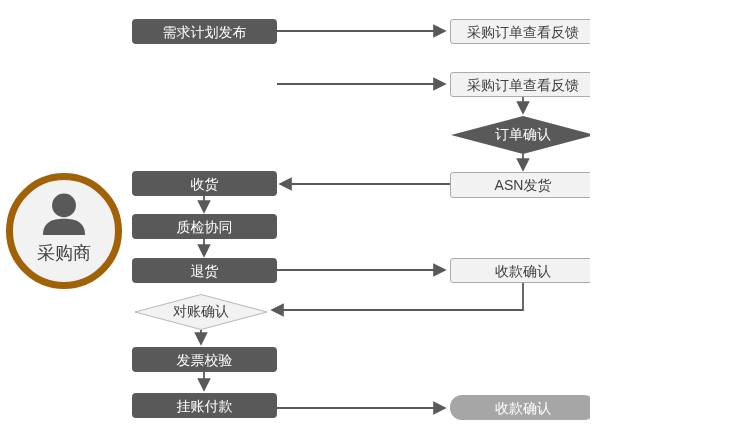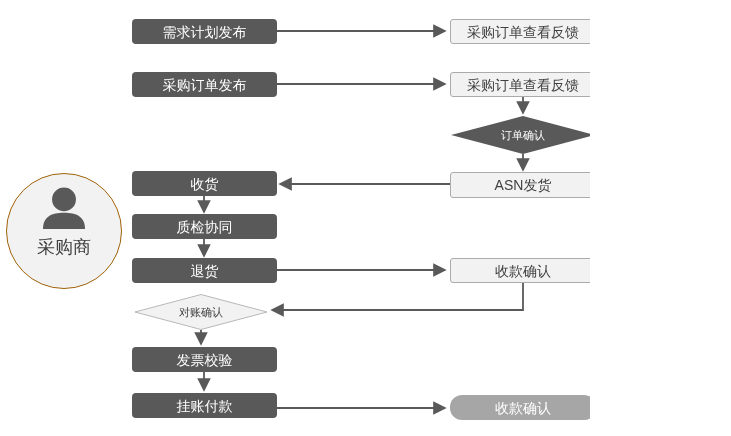--- a/index.html
+++ b/index.html
@@ -35,32 +35,32 @@
     position: absolute;
     z-index: 2;
   }
   .diamond svg { position: absolute; left: 0; top: 0; }
   .diamond-label {
     position: absolute;
     inset: 0;
     display: flex;
     align-items: center;
     justify-content: center;
-    font-size: 11px;
+    font-size: 14px;
     white-space: nowrap;
   }
   .diamond.dark-d  .diamond-label { color: #ffffff; }
   .diamond.light-d .diamond-label { color: #404040; }
   .actor {
     position: absolute;
     width: 116px;
     height: 116px;
     border-radius: 50%;
     background: #f2f2f2;
-    border: 1px solid #a16207;
+    border: 7px solid #a16207;
     box-sizing: border-box;
     display: flex;
     flex-direction: column;
     align-items: center;
     z-index: 2;
   }
   .actor .icon-wrap { margin-top: 11px; height: 44px; display: flex; align-items: flex-end; }
   .actor-label {
     margin-top: 6px;
     font-size: 18px;
@@ -88,23 +88,20 @@
     <path d="M204,239 V255" stroke="#595959" stroke-width="1.8" fill="none" marker-end="url(#arrow)"></path>
     <path d="M277,270 H444" stroke="#595959" stroke-width="1.8" fill="none" marker-end="url(#arrow)"></path>
     <path d="M523,283 V310 H273" stroke="#595959" stroke-width="1.8" fill="none" marker-end="url(#arrow)"></path>
     <path d="M201,330 V343" stroke="#595959" stroke-width="1.8" fill="none" marker-end="url(#arrow)"></path>
     <path d="M204,372 V389" stroke="#595959" stroke-width="1.8" fill="none" marker-end="url(#arrow)"></path>
     <path d="M277,408 H444" stroke="#595959" stroke-width="1.8" fill="none" marker-end="url(#arrow)"></path>
   </svg>
 
   <div class="node dark" style="left:132px; top:19px;  width:145px; height:25px;">
       <span>需求计划发布</span>
-    </div>
-  <div class="node dark" style="left:132px; top:72px;  width:145px; height:25px;">
-      <span>采购订单发布</span>
     </div>
   <div class="node dark" style="left:132px; top:171px; width:145px; height:25px;">
       <span>收货</span>
     </div>
   <div class="node dark" style="left:132px; top:214px; width:145px; height:25px;">
       <span>质检协同</span>
     </div>
   <div class="node dark" style="left:132px; top:258px; width:145px; height:25px;">
       <span>退货</span>
     </div>

